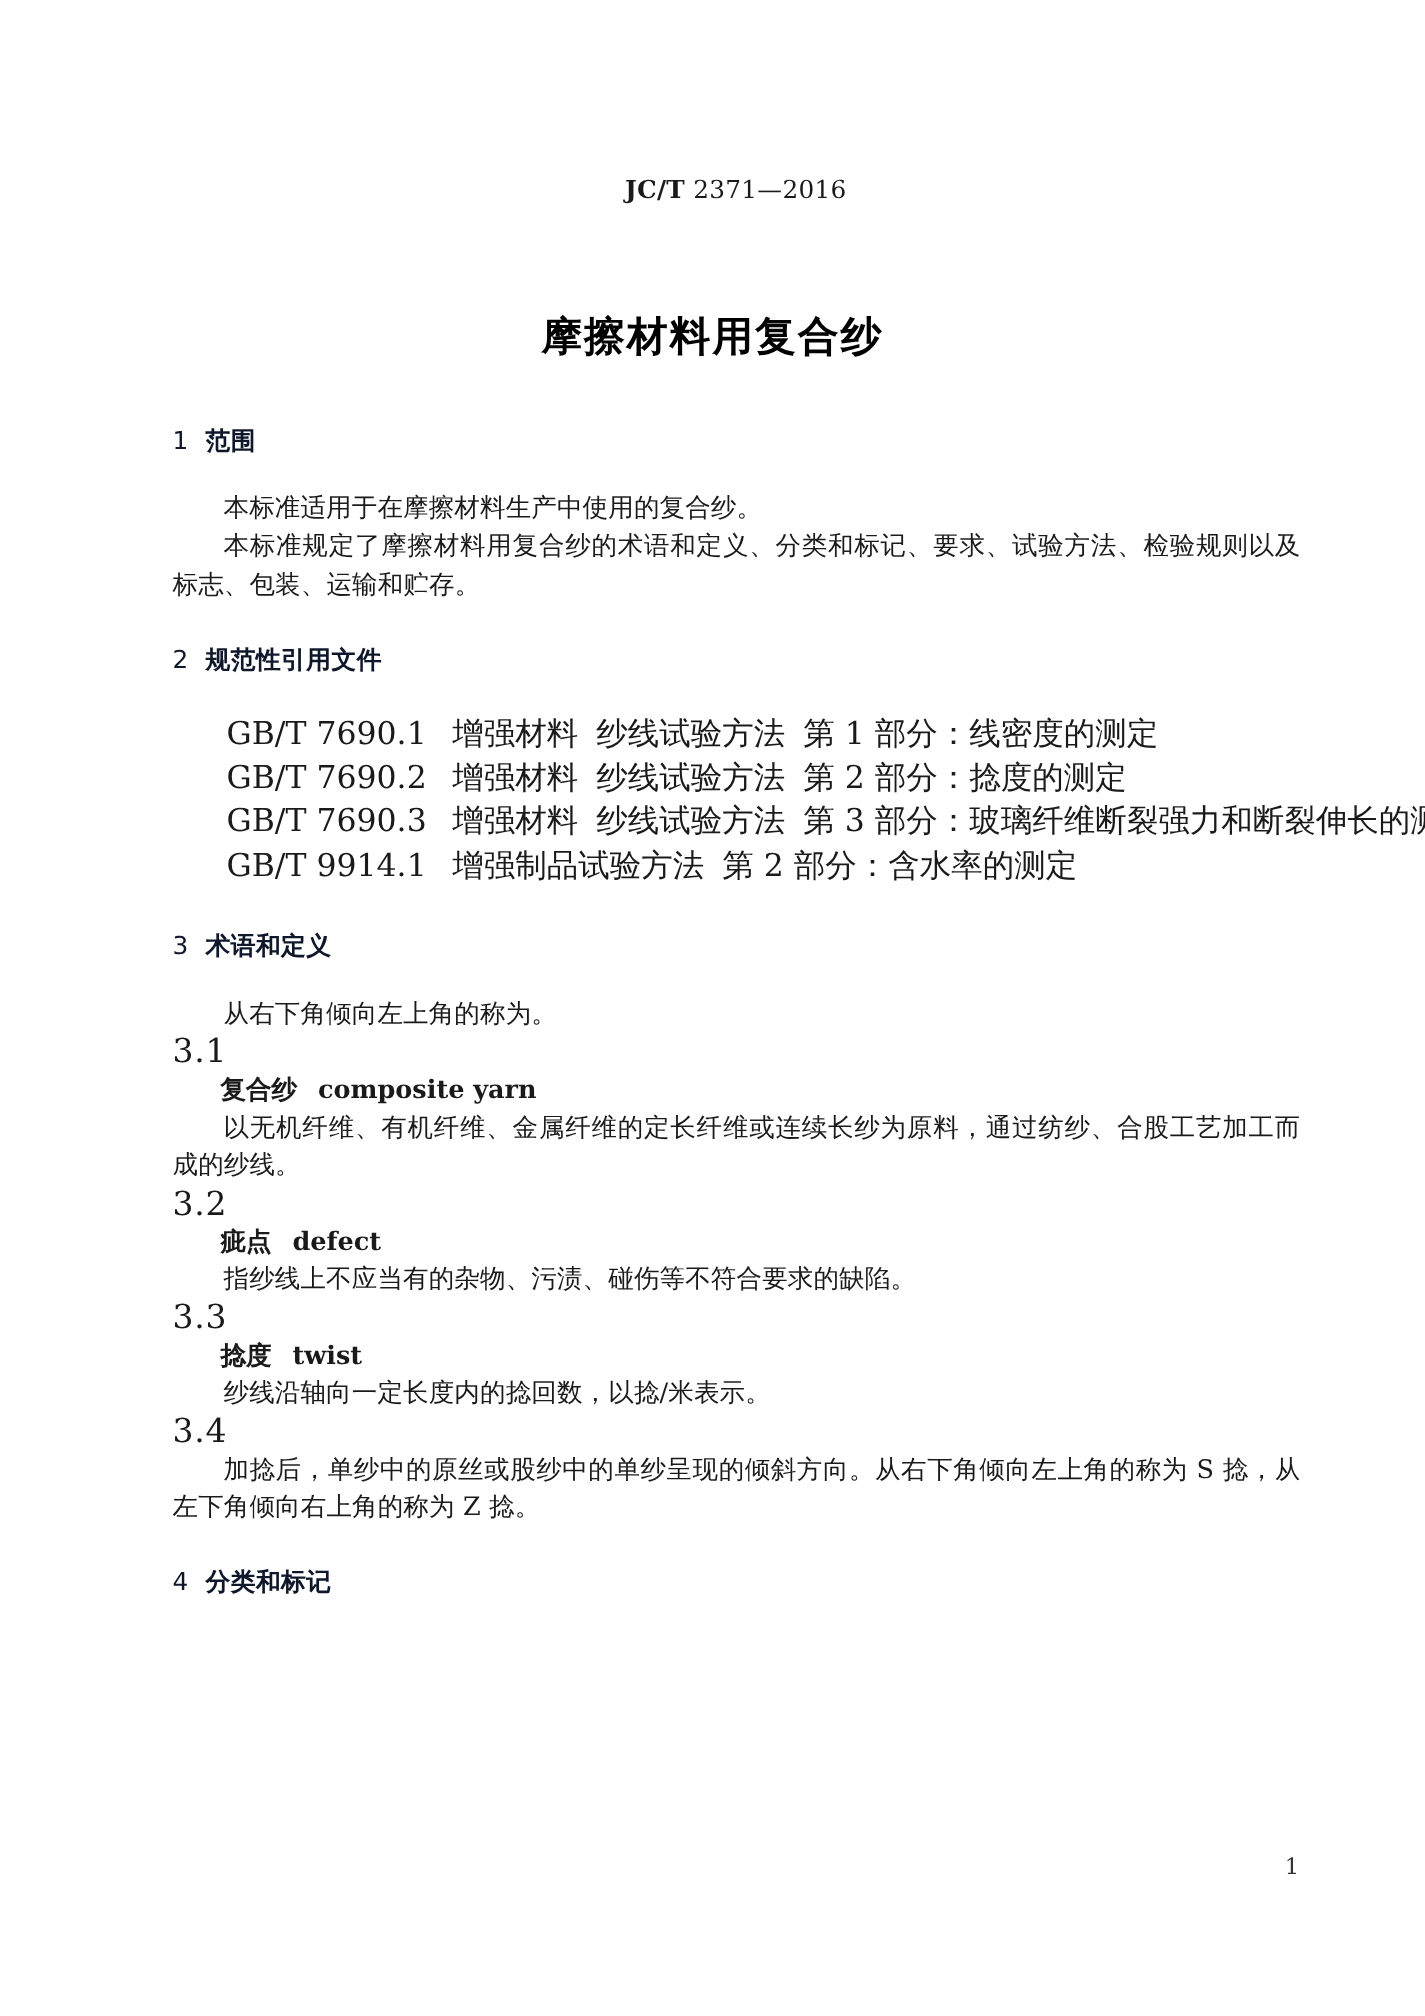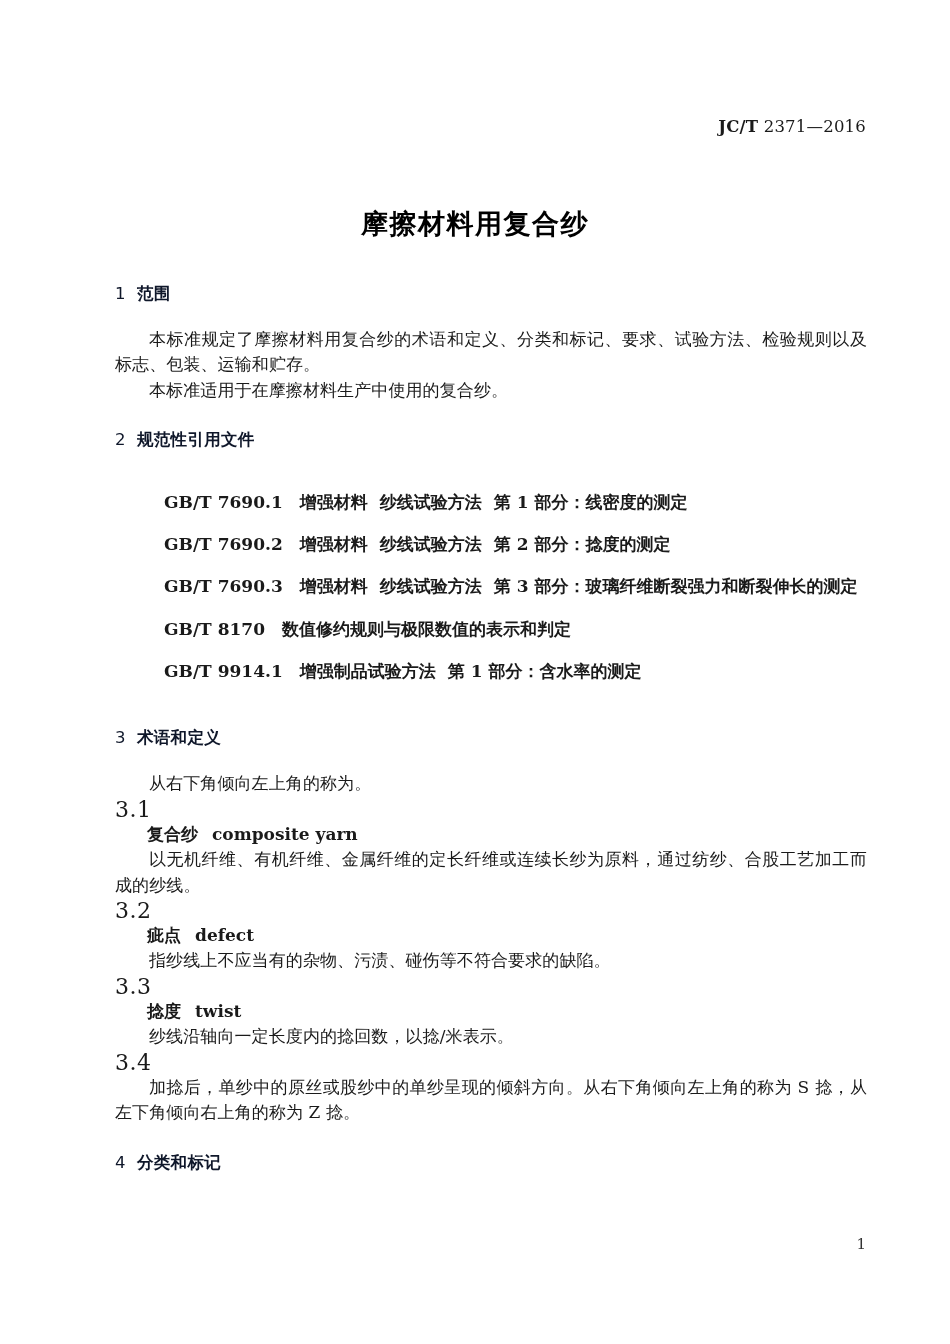--- a/index.html
+++ b/index.html
@@ -24,21 +24,21 @@
     width: 950px;
     height: 1344px;
   }
 
   
   .running-header {
     position: absolute;
     left: 115px;
     top: 116px;
     width: 751px;
-    text-align: right;
+    text-align: center;
     font-size: 16.5px;
     line-height: 22px;
     letter-spacing: 0.2px;
     white-space: nowrap;
   }
   .running-header .std-code {
     font-family: "DejaVu Serif", "Liberation Serif", serif;
     font-weight: bold;
   }
   .running-header .std-num {
@@ -89,26 +89,25 @@
     line-height: 25.3px;
     text-align: justify;
     text-justify: inter-ideograph;
     letter-spacing: 0.1px;
   }
   p.para.indent {
     text-indent: 34px;
   }
 
   .ref-item {
-    font-size: 17px;
-    line-height: 25.3px;
-    margin: 17px;
+    font-size: 21px;
+    line-height: 25.3px;
+    margin: 4px;
     padding-left: 32px;
     white-space: nowrap;
-    font-weight: bold;
   }
   .ref-item .ref-id {
     font-family: "DejaVu Serif", "Liberation Serif", serif;
   }
   .ref-item .gap-s { display: inline-block; width: 12px; }
   .ref-item .gap-m { display: inline-block; width: 17px; }
 
   .clause-num {
     font-size: 22px;
     line-height: 25.3px;
@@ -153,44 +152,41 @@
   </div>
 
   <div class="doc-title">摩擦材料用复合纱</div>
 
   <div class="content">
 
     <h2 class="section-heading">
       <span class="sec-num">1</span><span>范围</span>
     </h2>
     <div class="sp-22"></div>
+    <p class="para indent">本标准适用于在摩擦材料生产中使用的复合纱。</p>
     <p class="para indent">本标准规定了摩擦材料用复合纱的术语和定义、分类和标记、要求、试验方法、检验规则以及标志、包装、运输和贮存。</p>
-    <p class="para indent">本标准适用于在摩擦材料生产中使用的复合纱。</p>
 
     <div class="sp-26"></div>
 
     <h2 class="section-heading">
       <span class="sec-num">2</span><span>规范性引用文件</span>
     </h2>
     <div class="sp-22"></div>
 
     <div class="ref-item">
       <span class="ref-id">GB/T 7690.1</span><span class="gap-m"></span><span>增强材料</span><span class="gap-s"></span><span>纱线试验方法</span><span class="gap-s"></span><span>第 1 部分：线密度的测定</span>
     </div>
     <div class="ref-item">
       <span class="ref-id">GB/T 7690.2</span><span class="gap-m"></span><span>增强材料</span><span class="gap-s"></span><span>纱线试验方法</span><span class="gap-s"></span><span>第 2 部分：捻度的测定</span>
     </div>
     <div class="ref-item">
       <span class="ref-id">GB/T 7690.3</span><span class="gap-m"></span><span>增强材料</span><span class="gap-s"></span><span>纱线试验方法</span><span class="gap-s"></span><span>第 3 部分：玻璃纤维断裂强力和断裂伸长的测定</span>
     </div>
     <div class="ref-item">
-      <span class="ref-id">GB/T 8170</span><span class="gap-m"></span><span>数值修约规则与极限数值的表示和判定</span>
-    </div>
-    <div class="ref-item">
-      <span class="ref-id">GB/T 9914.1</span><span class="gap-m"></span><span>增强制品试验方法</span><span class="gap-s"></span><span>第 1 部分：含水率的测定</span>
+      <span class="ref-id">GB/T 9914.1</span><span class="gap-m"></span><span>增强制品试验方法</span><span class="gap-s"></span><span>第 2 部分：含水率的测定</span>
     </div>
 
     <div class="sp-26"></div>
 
     <h2 class="section-heading">
       <span class="sec-num">3</span><span>术语和定义</span>
     </h2>
     <div class="sp-22"></div>
     <p class="para indent">从右下角倾向左上角的称为。</p>
 

